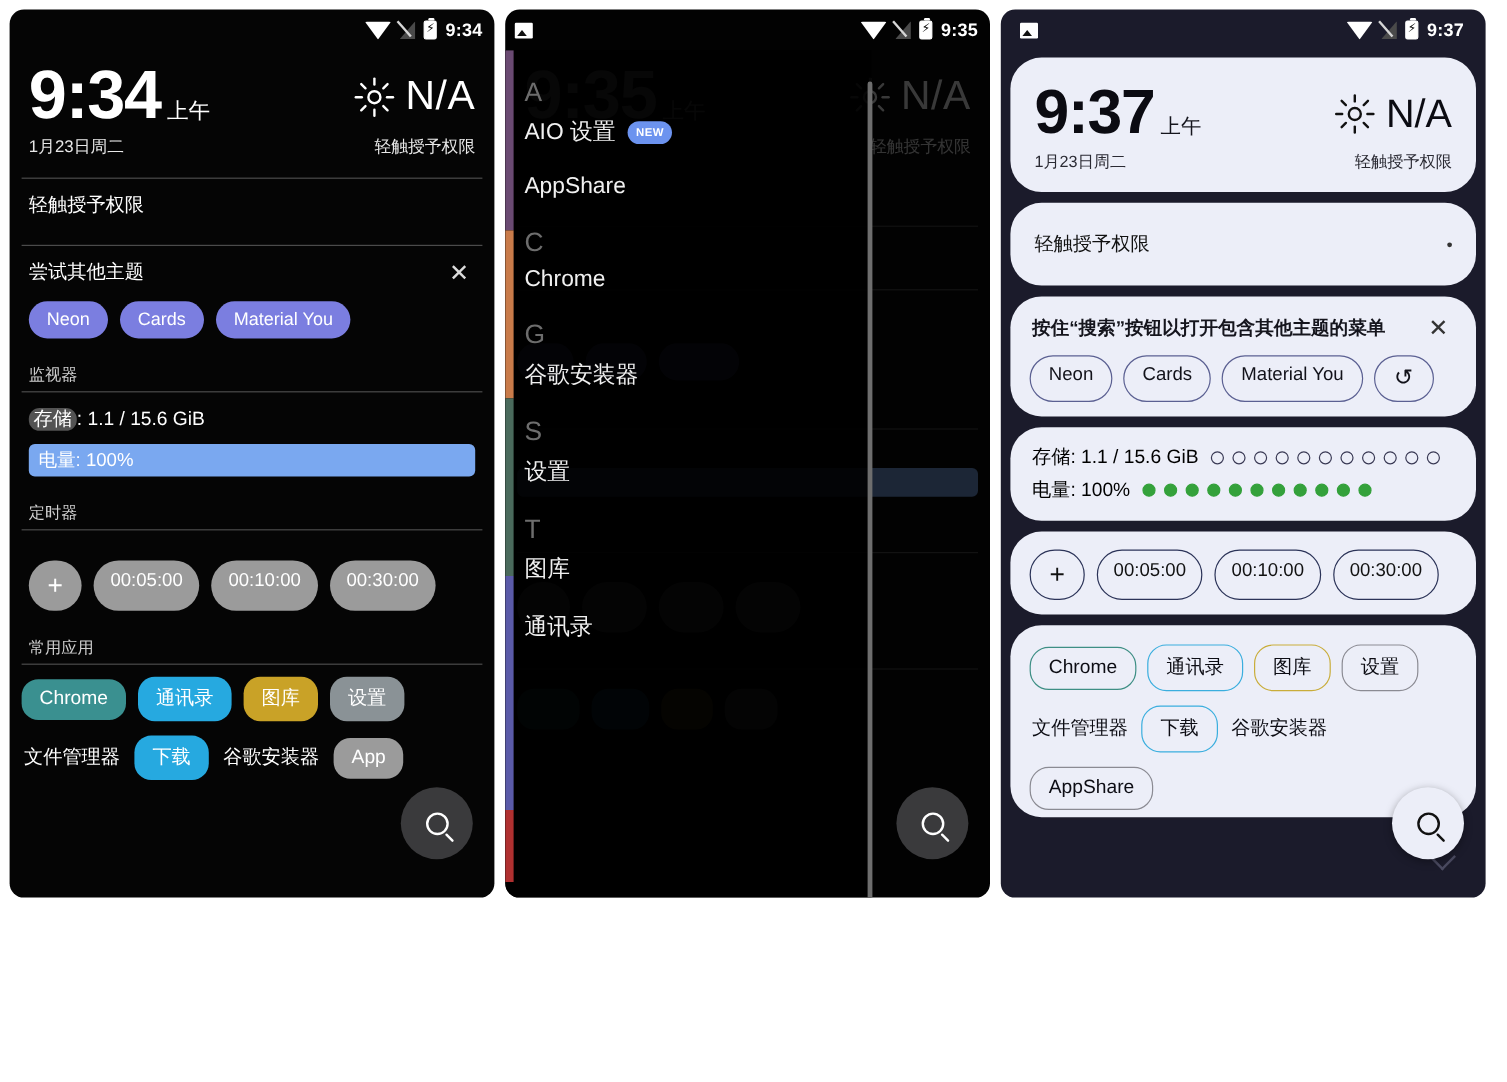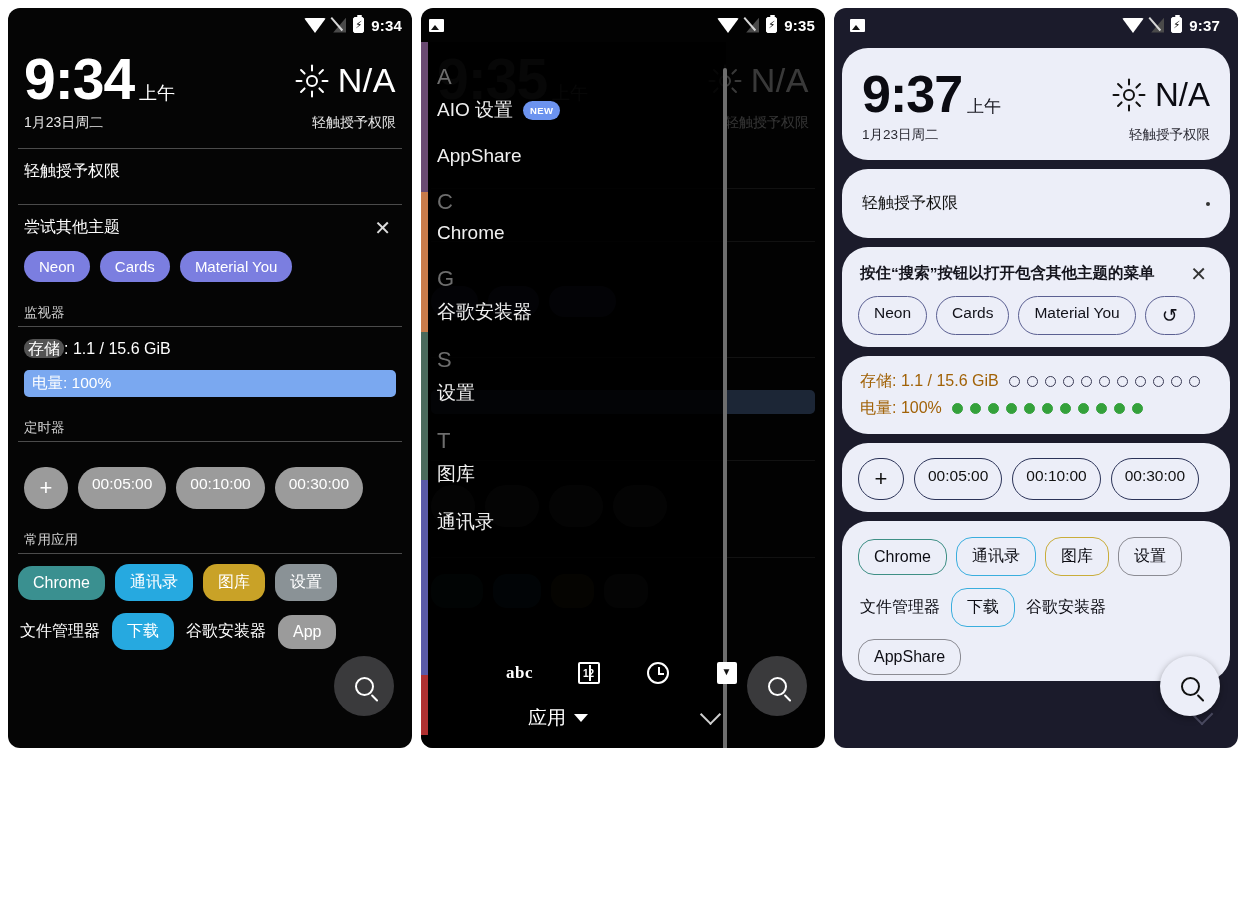--- a/index.html
+++ b/index.html
@@ -116,21 +116,21 @@
   .clock3 .big{ font-size:52px; font-weight:bold; line-height:1; letter-spacing:-1px; color:#0b0b12; }
   .clock3 .ampm{ font-size:17px; margin-left:5px; color:#15151d; }
   .sun.dk .core{ border-color:#111; } .sun.dk .ray{ background:#111; }
   .weather3 .na{ font-size:33px; font-weight:300; color:#0b0b12; }
   .subrow3{ display:flex; justify-content:space-between; font-size:13.5px; color:#2a2a33; padding:6px 4px 4px 4px; }
   .permrow{ display:flex; justify-content:space-between; align-items:center; font-size:16px; padding:12px 4px; }
   .dot-small{ width:4px;height:4px;background:#333;border-radius:50%; }
   .tiphead3{ display:flex; justify-content:space-between; align-items:center; font-size:15.5px; color:#15151d; padding:4px 2px 0 2px; font-weight:bold;}
   .ochip{ border:1.6px solid #5b6092; border-radius:999px; padding:7px 15px; font-size:15.5px; color:#12121a; background:transparent; white-space:nowrap; }
   .ochip.ico{ width:50px; display:flex; align-items:center; justify-content:center; font-size:19px; padding:7px 0;}
-  .meterline3{ font-size:16px; color:#a16207; display:flex; align-items:center; gap:10px; padding:3px 2px; }
+  .meterline3{ font-size:16px; color:#000000; display:flex; align-items:center; gap:10px; padding:3px 2px; }
   .pips{ display:flex; gap:7px; align-items:center; }
   .pip{ width:11px; height:11px; border-radius:50%; border:1.5px solid #3a3a55; }
   .pip.fill{ background:#34a13b; border-color:#34a13b; }
   .tchip3{ border:1.6px solid #2b3358; border-radius:999px; padding:8px 13px; font-size:15.5px; color:#111; }
   .tchip3.plus{ width:46px; display:flex; align-items:center; justify-content:center; font-size:22px; padding:7px 0; }
   .appchip3{ border-radius:16px; padding:8px 15px; font-size:16px; color:#0d0d14; border:1.8px solid #888; background:transparent; white-space:nowrap;}
   .apptext3{ font-size:16px; color:#0d0d14; padding:8px 2px; white-space:nowrap; }
   .chevdown3{ position:absolute; right:28px; top:698px; width:16px;height:16px;border-right:2.4px solid #4a4a60;border-bottom:2.4px solid #4a4a60;transform:rotate(45deg); }
 </style>
 </head>
@@ -362,41 +362,20 @@
         <div class="dl-item">
           <span>图库</span>
         </div>
         <div class="dl-item">
           <span>通讯录</span>
         </div>
       </div>
 
       <div class="scrollbar"></div>
 
-      <div class="drawerbar">
-        <div class="dbar-icons">
-          <span class="dbi ico-abc">abc</span>
-          <span class="dbi">
-              <span class="ico-num">12</span>
-            </span>
-          <span class="dbi">
-              <span class="ico-clock"></span>
-            </span>
-          <span class="dbi">
-              <span class="ico-dl"></span>
-            </span>
-        </div>
-        <div class="dbar-foot">
-          <span class="dbar-label">
-            <span>应用</span>
-            <span class="caret"></span>
-          </span>
-          <span class="chev"></span>
-        </div>
-      </div>
     </div>
 
     <div class="fab">
       <span class="mag">
           <i></i>
         </span>
     </div>
   </div>
 
   <div class="panel light p3">

